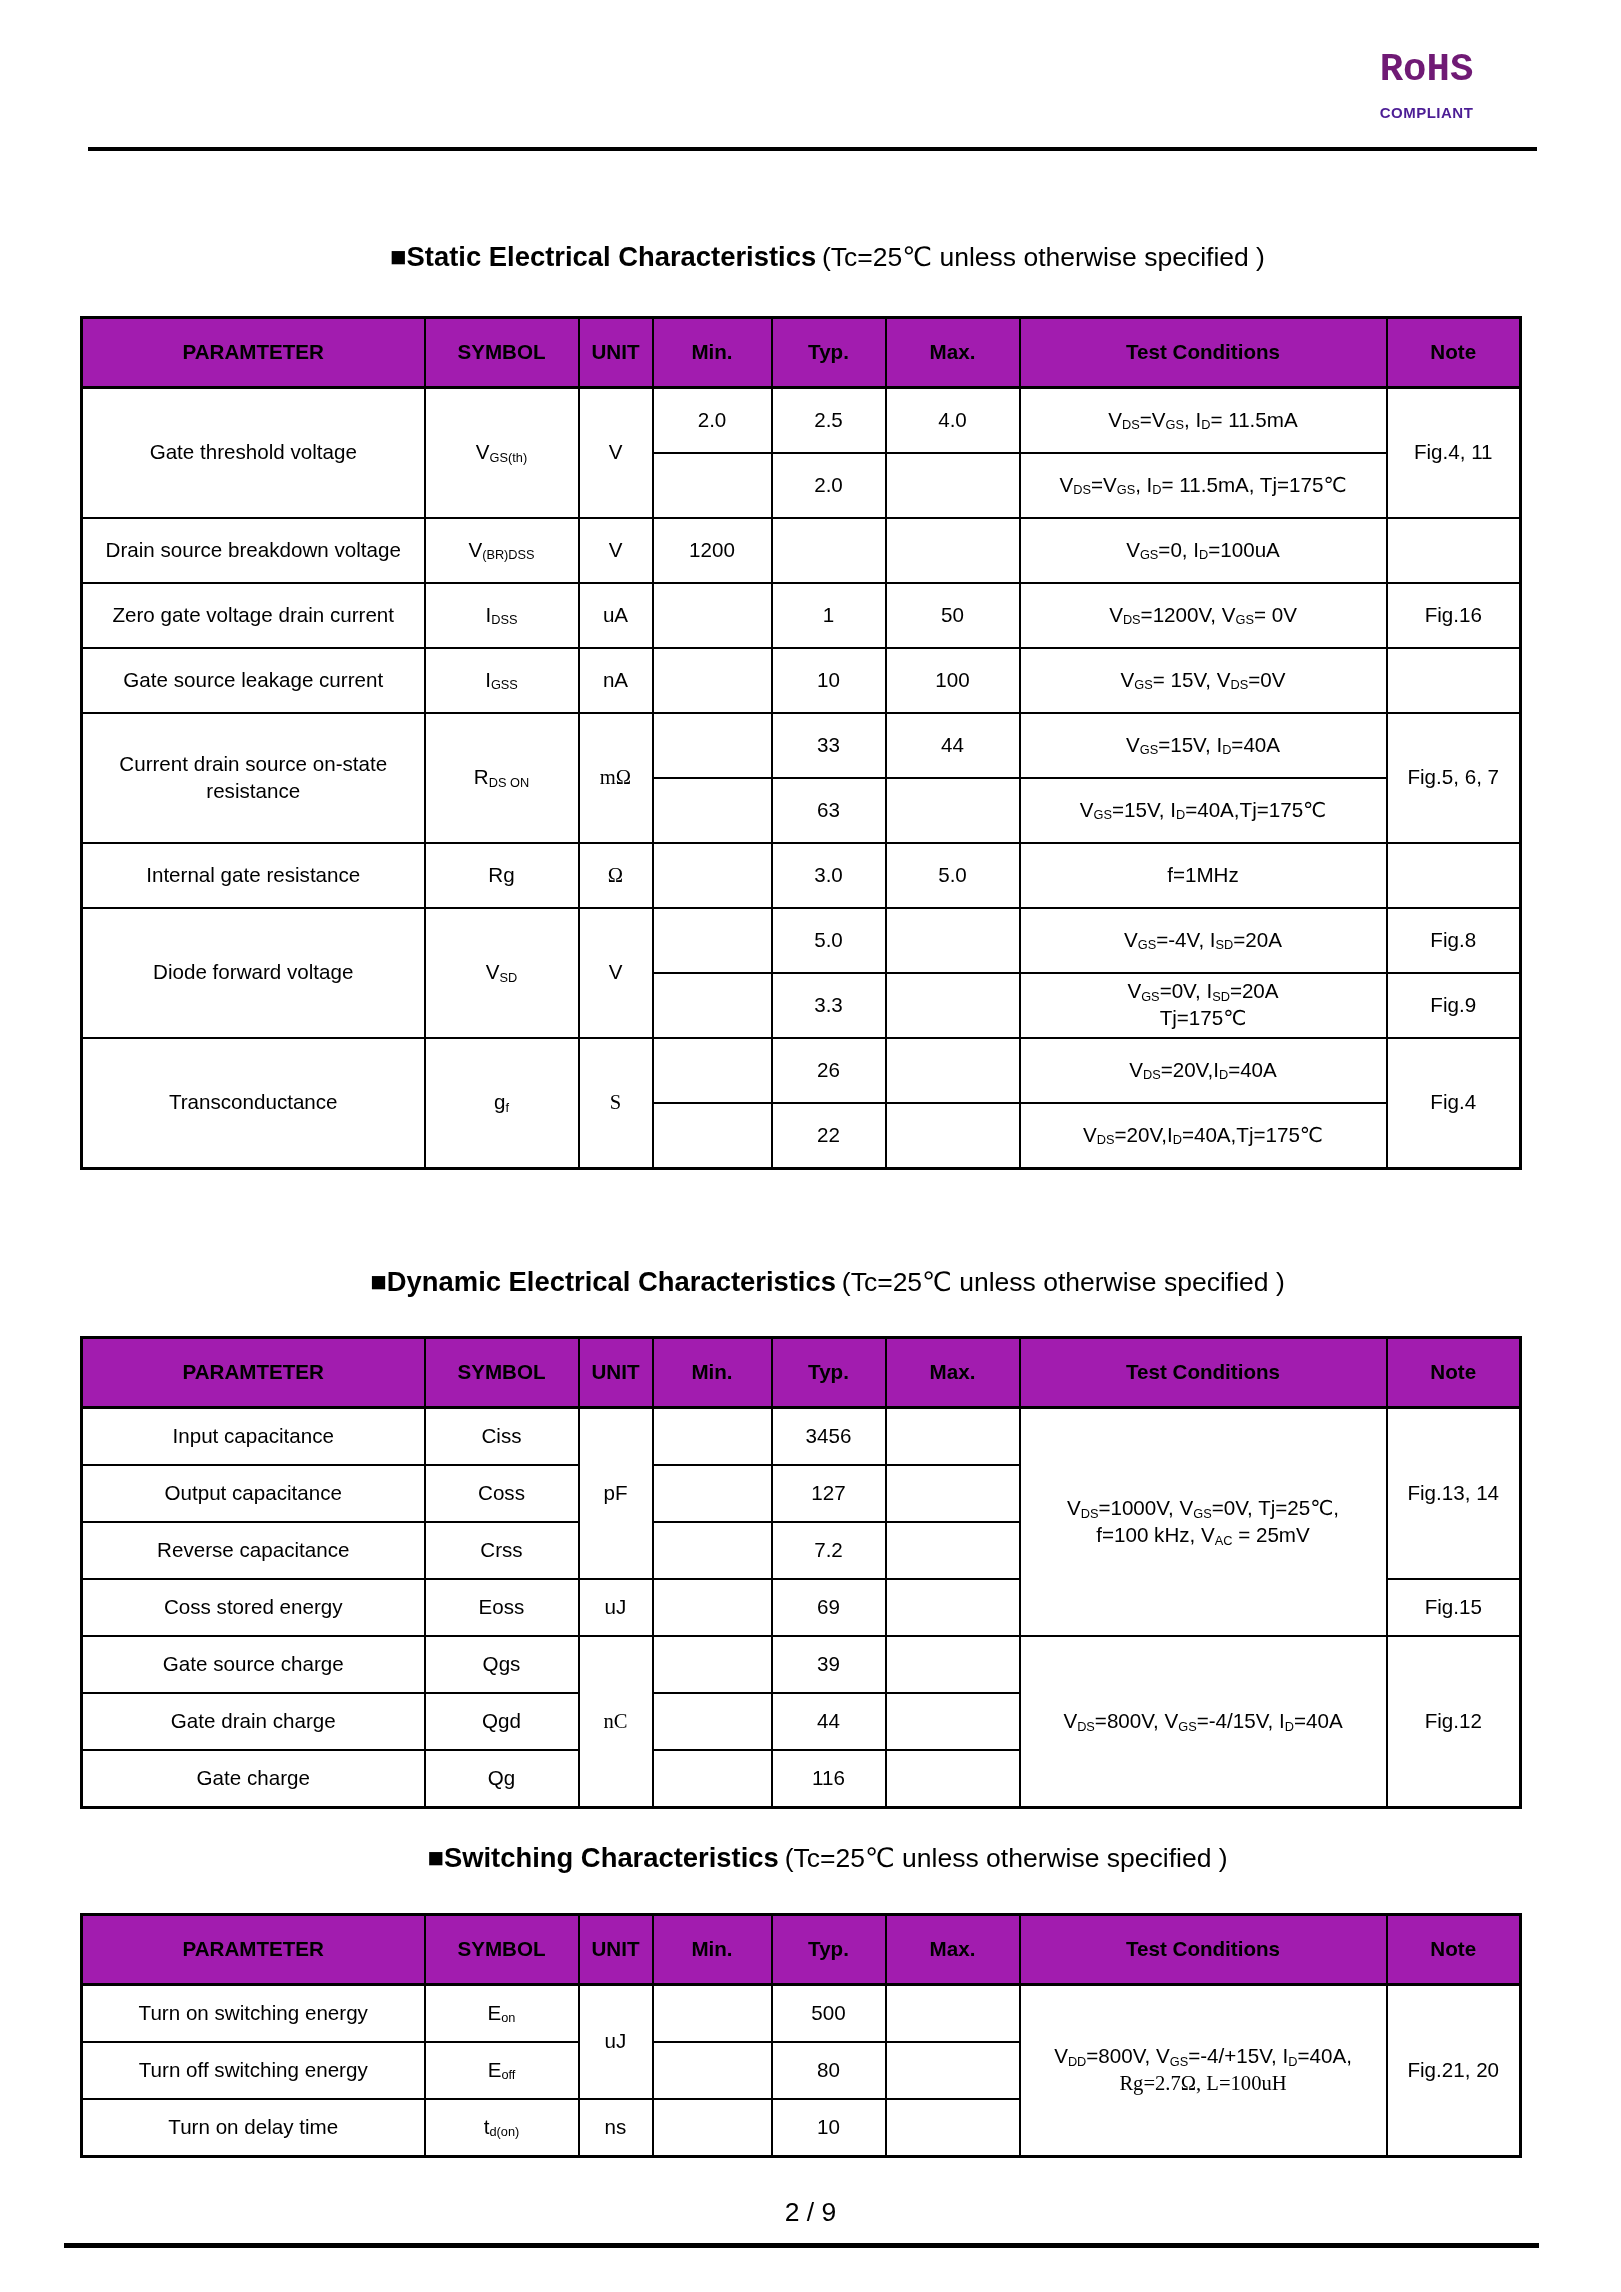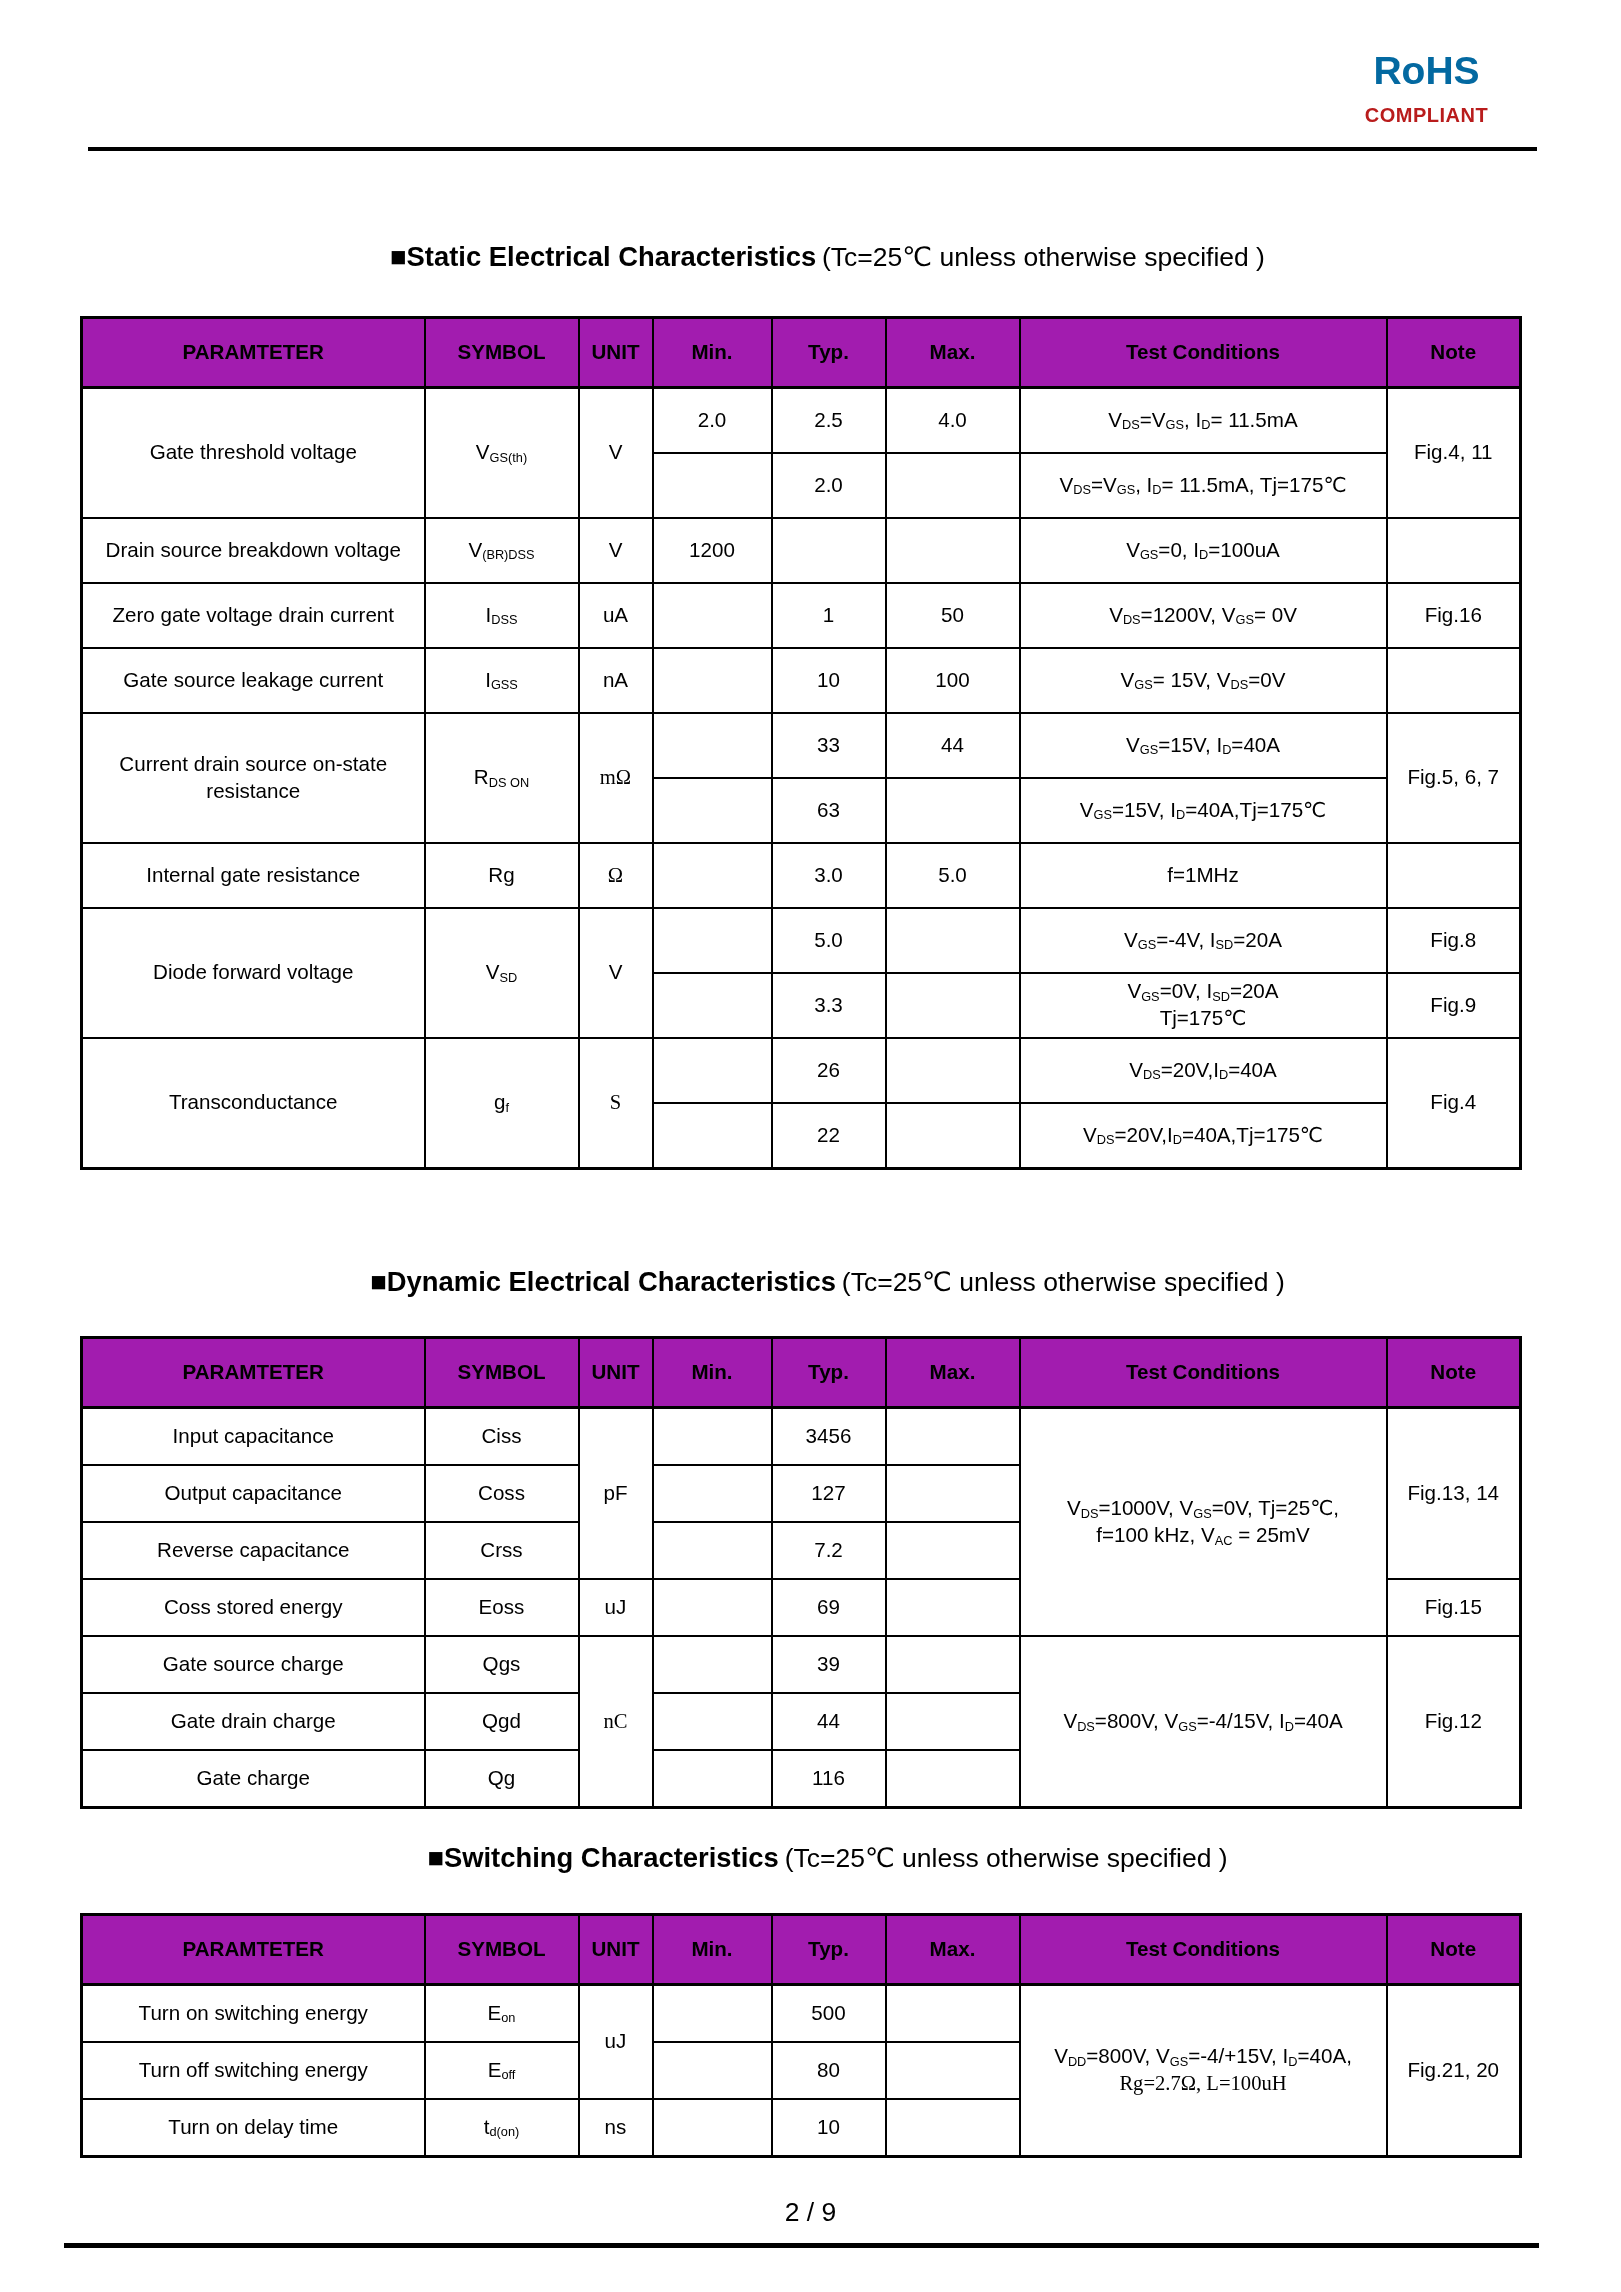--- a/index.html
+++ b/index.html
@@ -11,22 +11,22 @@
     color:#000;
     overflow:hidden;
   }
   
   .doc-header{position:relative;height:155px;}
   .doc-title{
     position:absolute;left:0;right:0;top:96px;
     text-align:center;font-size:33px;font-weight:bold;letter-spacing:0px;
   }
   .rohs{position:absolute;top:51px;right:116px;width:157px;text-align:center;}
-  .rohs-main{font-size:39px;font-weight:bold;color:#0369a1;line-height:1.0;}
-  .rohs-sub{font-size:20px;font-weight:bold;color:#b91c1c;letter-spacing:0.5px;margin-top:13.7px;}
+  .rohs-main{font-size:39px;font-weight:bold;color:#701a75;line-height:1.0;font-family:Liberation Mono, monospace;}
+  .rohs-sub{font-size:15px;font-weight:bold;color:#4c1d95;letter-spacing:0.5px;margin-top:13.7px;}
   .header-rule{position:absolute;left:88px;right:84px;top:147px;height:3.9px;background:#000;}
   
   .section-heading{
     margin:0;padding:0;
     margin-left:93px;margin-right:59px;
     font-size:27.4px;font-weight:bold;line-height:1.15;text-align:center;
   }
   .section-heading .note-part{font-weight:normal;font-size:26.5px;margin-left:5.9px;}
   .sh-static{margin-top:86px;}
   .sh-dynamic{margin-top:96px;}

